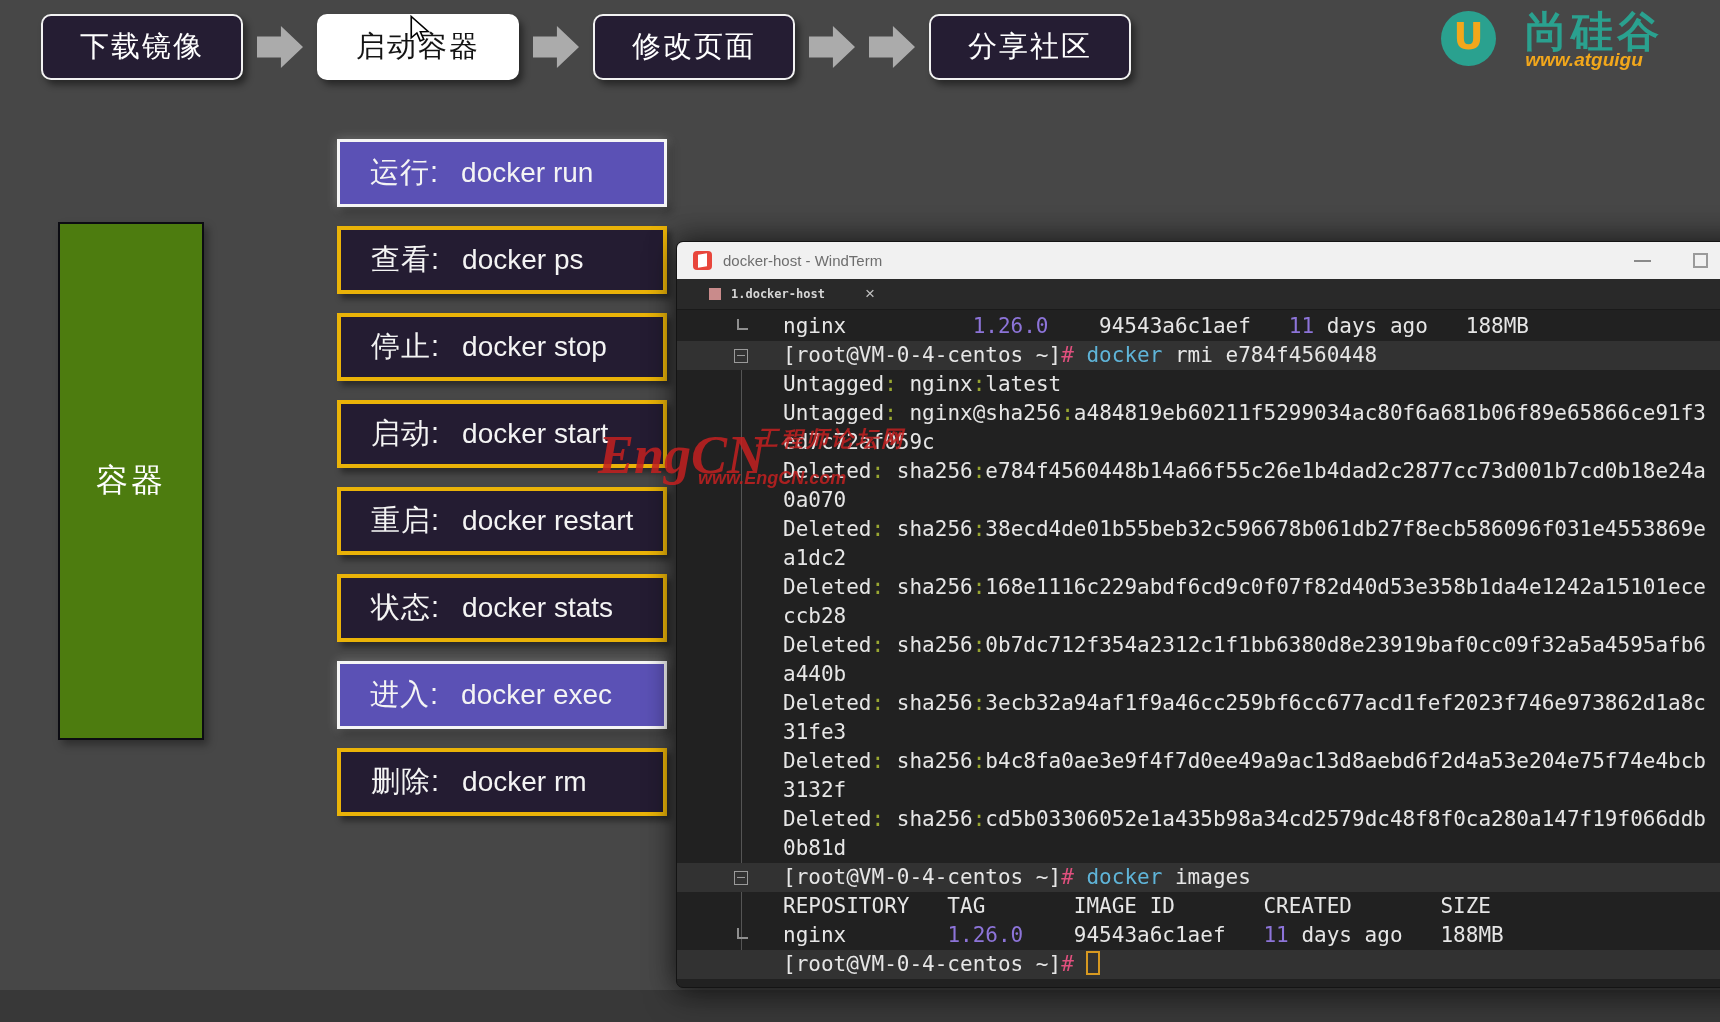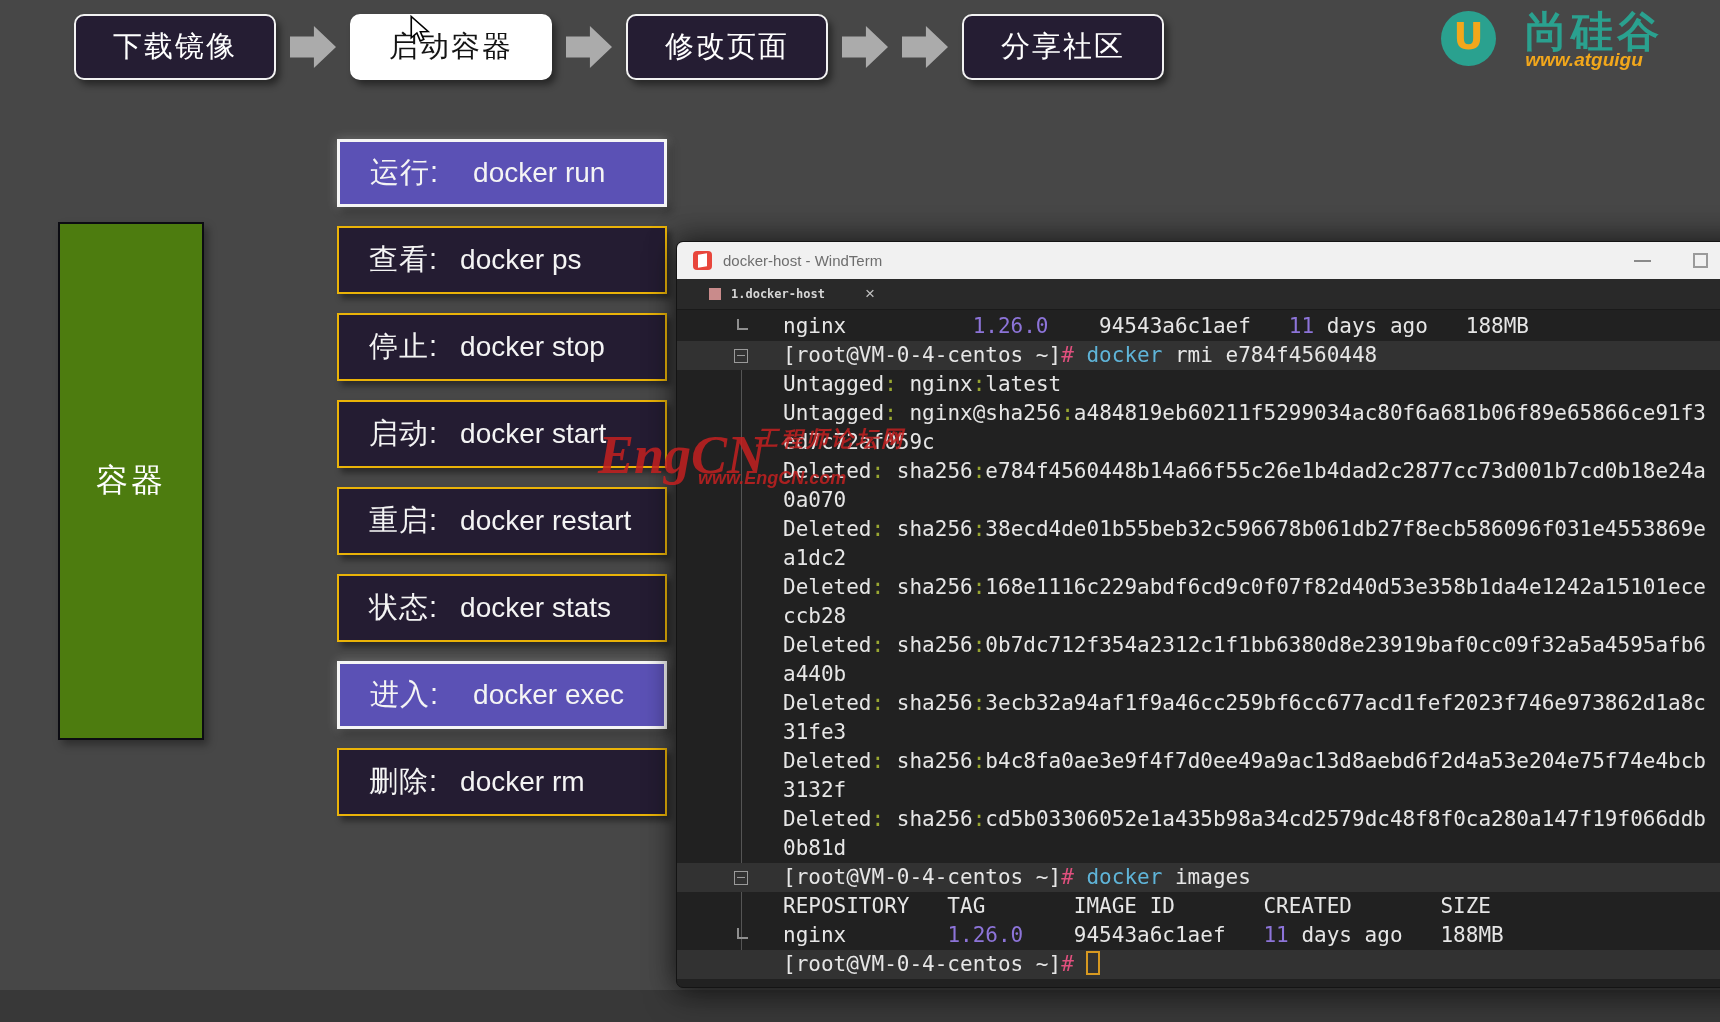--- a/index.html
+++ b/index.html
@@ -1,20 +1,20 @@
 <!DOCTYPE html>
 <html style="--page-bg: #474747; --strip: #383838; --t-bg: #212121; --t-fg: #e6e6e6; --t-purple: #8d74d9; --t-cyan: #5fb4d8; --t-pink: #e0507e; --t-green: #9aa832; --t-cursor: #d79921; --t-hl: #323232; --cmd-hl: #5b51b5; --cmd-bg: #241c32; --wm: #c42020; --logo-circle: #2aa18f; --logo-letter: #f2a71b; --logo-brand: #2aa18f; --logo-url: #f2a71b;"><head>
 <meta charset="utf-8">
 <style>
   * { margin:0; padding:0; box-sizing:border-box; }
   html,body { width:1720px; height:1022px; overflow:hidden; }
   body { position:relative; background:var(--page-bg,#474747); font-family:"Liberation Sans",sans-serif; }
 
   
-  .flow-row { position:absolute; left:74px; top:14px; display:flex; align-items:center; gap:14px; z-index:5; }
+  .flow-row { position:absolute; left:41px; top:14px; display:flex; align-items:center; gap:14px; z-index:5; }
   .flow-box { width:202px; height:66px; background:#251d33; border:2.5px solid #f2f2f2; border-radius:10px;
               color:#fff; display:flex; align-items:center; justify-content:center; font-size:29px;
               letter-spacing:2px; box-shadow:4px 5px 7px rgba(0,0,0,.45); }
   .flow-box.active { background:#fff; color:#141414; border-color:#fff; }
   .flow-arrow { width:46px; height:44px; background:#ababab;
                 clip-path:polygon(0 26%,52% 26%,52% 2%,100% 50%,52% 98%,52% 74%,0 74%);
                 filter:drop-shadow(2px 3px 2px rgba(0,0,0,.35)); }
   .mouse-cursor { position:absolute; left:405px; top:14px; width:30px; height:30px; z-index:100; }
 
   
@@ -28,25 +28,25 @@
                 letter-spacing:4px; white-space:nowrap;margin-left:20px; }
   .logo-url { color:var(--logo-url,#f2a71b); font-size:19px; font-weight:bold; font-style:italic; margin-top:-4px;text-align:center; }
 
   
   .container-box { position:absolute; left:58px; top:222px; width:146px; height:518px; background:#4d7c0f;
                    border:2px solid #0c0c12; box-shadow:4px 5px 8px rgba(0,0,0,.35); display:flex;
                    align-items:center; justify-content:center; color:#fff; font-size:32px; letter-spacing:3px; }
 
   
   .command-list { position:absolute; left:337px; top:139px; display:flex; flex-direction:column; gap:19px; z-index:5; }
-  .cmd-item { width:330px; height:68px; background:var(--cmd-bg,#241c32); border:2px solid #eab308;
+  .cmd-item { width:330px; height:68px; background:var(--cmd-bg,#241c32); border:4px solid #eab308;
               box-shadow:4px 5px 6px rgba(0,0,0,.4); display:flex; align-items:center; padding-left:30px;
               color:#f4f4f4; font-size:29px; }
   .cmd-item.highlight { background:var(--cmd-hl,#5b51b5); border:3px solid #f5f5f5;
-                        box-shadow:0 0 10px rgba(255,255,255,.25),4px 5px 8px rgba(0,0,0,.4);gap:12px; }
+                        box-shadow:0 0 10px rgba(255,255,255,.25),4px 5px 8px rgba(0,0,0,.4); }
   .cmd-label { letter-spacing:1px; }
   .cmd-text { margin-left:22px; font-size:28px; }
 
   
   .terminal { position:absolute; left:676px; top:241px; width:1124px; height:747px; background:var(--t-bg,#212121);
               border:1px solid #141414; border-radius:7px; overflow:hidden; z-index:10;
               box-shadow:0 -8px 26px rgba(0,0,0,.35), 0 8px 30px rgba(0,0,0,.5); }
   .titlebar { height:37px; background:#f1f1f1; display:flex; align-items:center; padding:0 16px; gap:11px; position:relative; }
   .win-icon { width:19px; height:19px; background:#e8463c; border-radius:4px; position:relative; overflow:hidden; flex:none; }
   .win-icon .door { position:absolute; left:5px; top:3px; width:9px; height:13px; background:#fff; transform:skewY(-10deg); }

